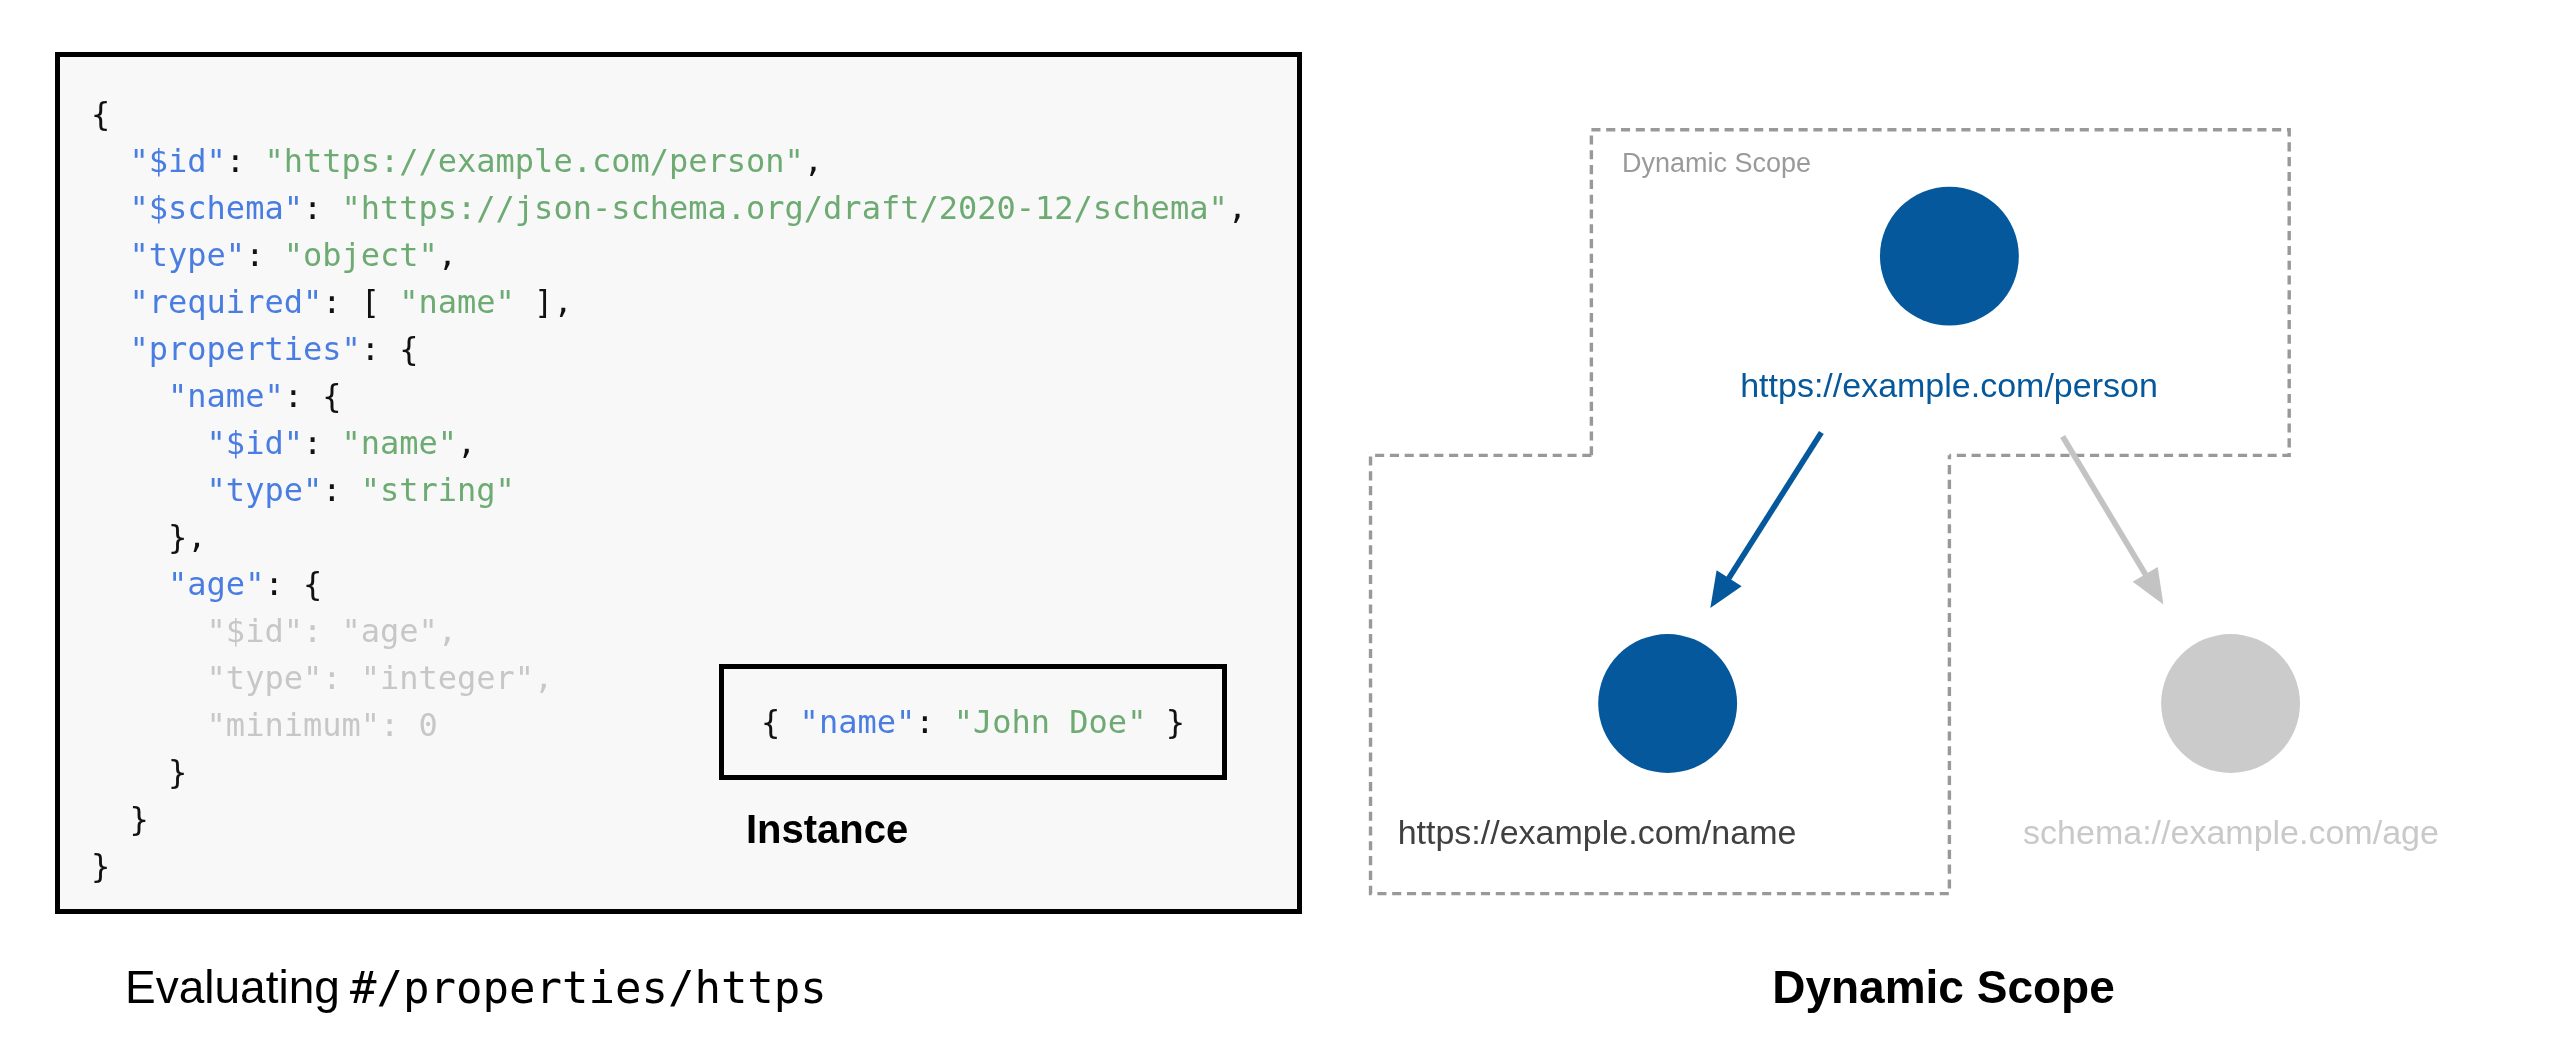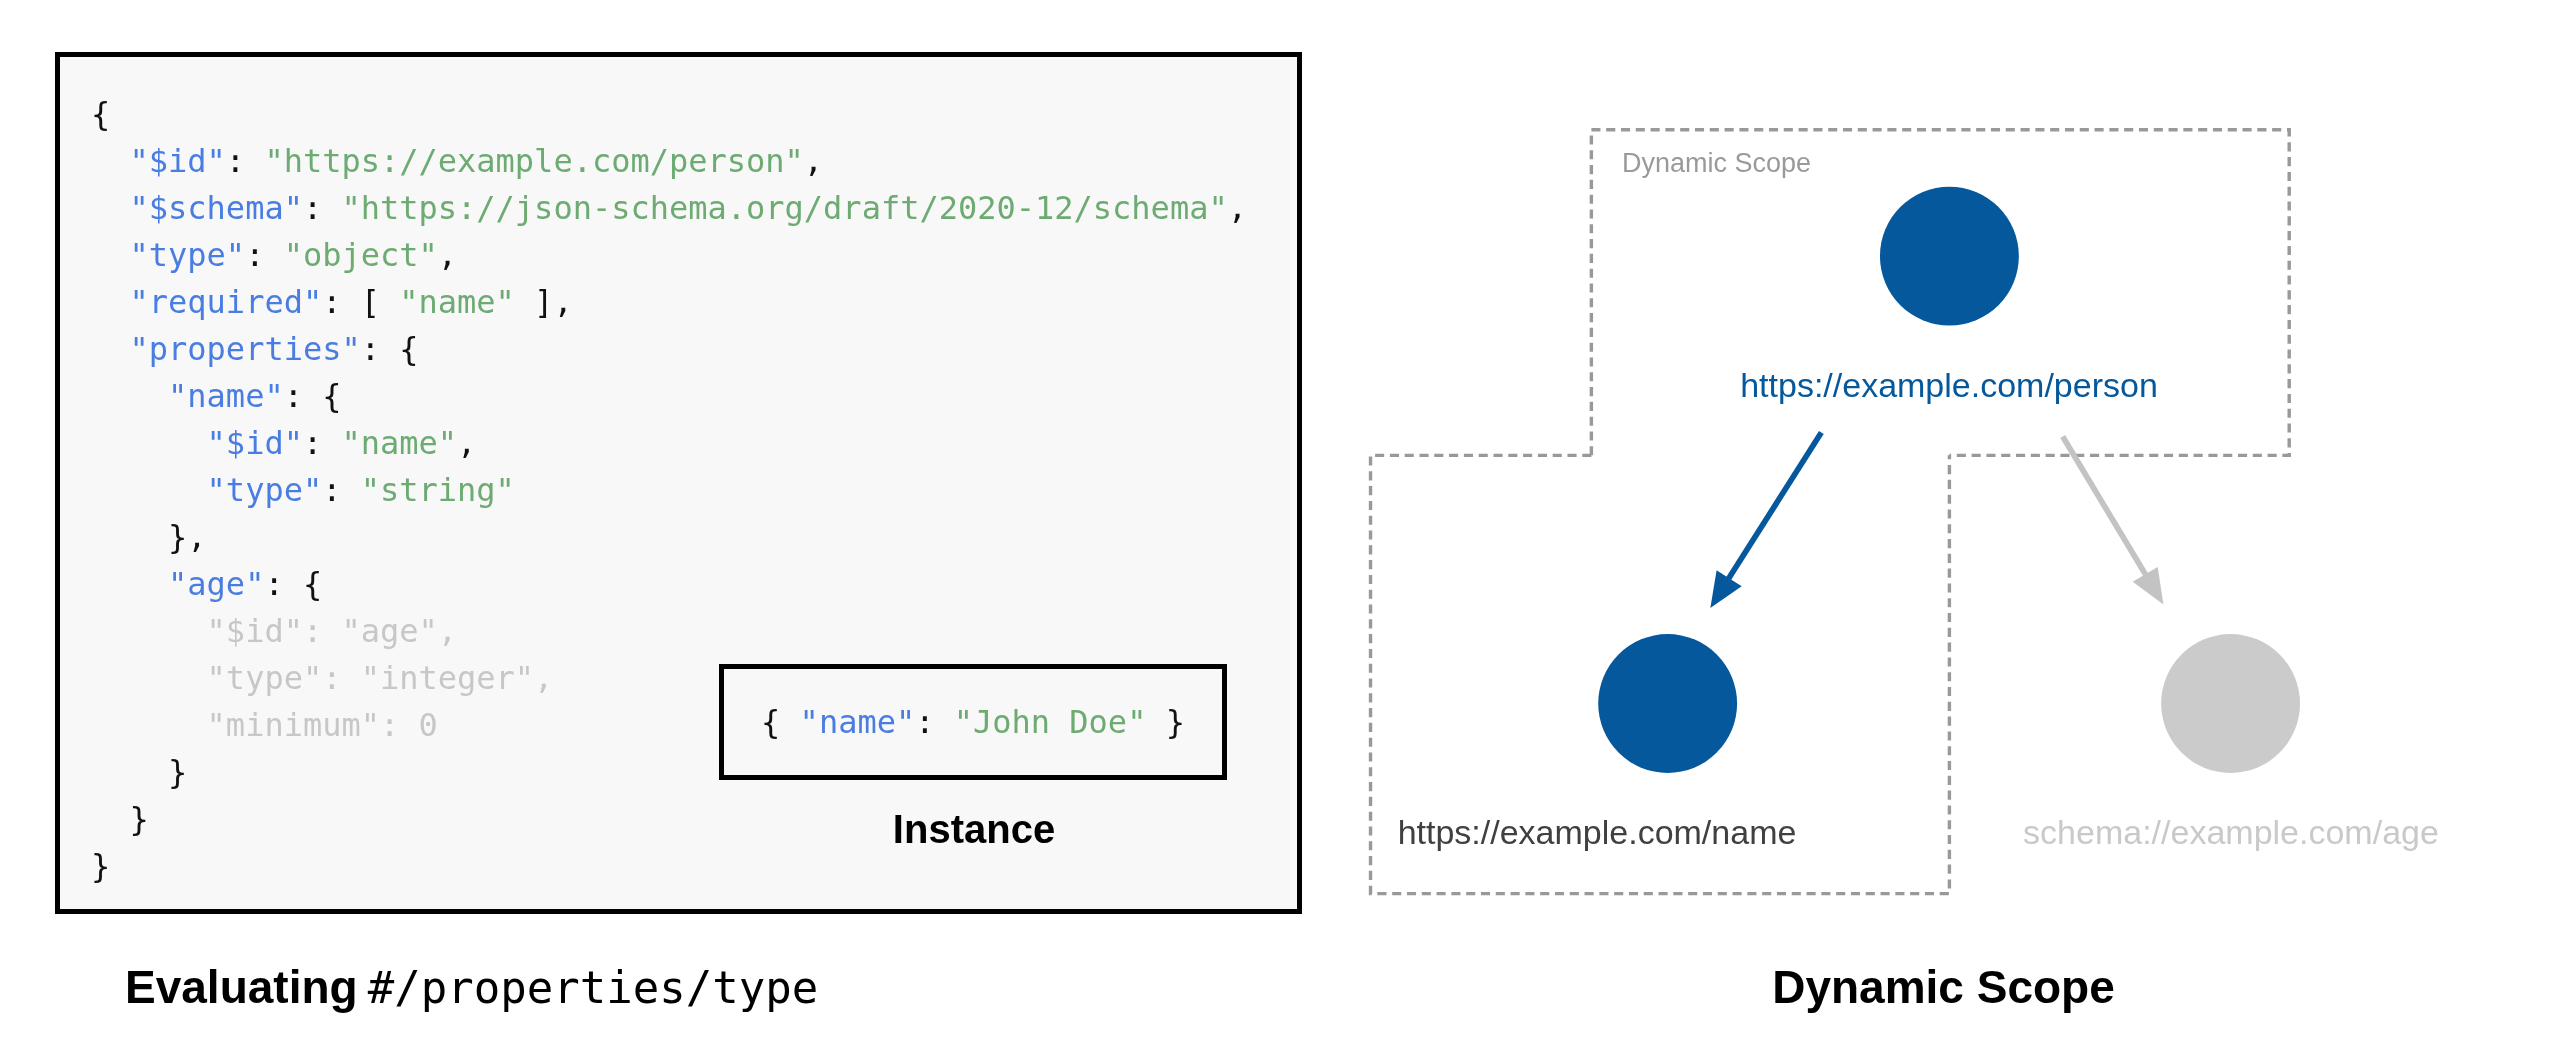--- a/index.html
+++ b/index.html
@@ -14,26 +14,26 @@
           line-height: 47px; white-space: pre; margin: 0; }
   #schema-code { left: 91px; top: 91px; }
   .tok-p { color: #111111; }
   .tok-k { color: #4a7de2; }
   .tok-s { color: #6dab73; }
   .tok-m { color: #c7c7c7; }
 
   .instance-box { left: 719px; top: 664px; width: 508px; height: 116px;
                   border: 5.1px solid #000; box-sizing: border-box;
                   display: flex; align-items: center; justify-content: center; }
-  .instance-label { left: 746px; top: 807px; width: 456px; text-align: center;
+  .instance-label { left: 746px; top: 807px; width: 456px; 
                     font-weight: bold; font-size: 40px; color: #000; }
 
   .caption { font-size: 46px; color: #000; line-height: 55px; white-space: nowrap; }
   .caption-left { left: 125px; top: 960px; }
-  .cap-bold { font-weight: bold; margin-top: 36px; }
+  .cap-bold { font-weight: normal; margin-top: 36px; }
   .cap-mono { font-family: "DejaVu Sans Mono", monospace; font-weight: normal;
               font-size: 44px; margin-left: 10.2px; }
   .caption-right { left: 1659px; top: 960px; width: 569px; text-align: center;
                    font-weight: bold; }
 
   
   .scope-small-label { left: 1622px; top: 148px; font-size: 27px; color: #9a9a9a; }
   .url { font-family: Liberation Sans, sans-serif; font-size: 34px;
          width: 626px; text-align: center; white-space: nowrap; }
   .url-person { left: 1636px; top: 366px; color: #05589b; }
@@ -47,21 +47,21 @@
 
 <div class="abs code-box"></div>
 <div class="abs code" id="schema-code"><div class="code-line"><span class="tok-p">{</span></div><div class="code-line"><span class="tok-p">  </span><span class="tok-k">"$id"</span><span class="tok-p">: </span><span class="tok-s">"https://example.com/person"</span><span class="tok-p">,</span></div><div class="code-line"><span class="tok-p">  </span><span class="tok-k">"$schema"</span><span class="tok-p">: </span><span class="tok-s">"https://json-schema.org/draft/2020-12/schema"</span><span class="tok-p">,</span></div><div class="code-line"><span class="tok-p">  </span><span class="tok-k">"type"</span><span class="tok-p">: </span><span class="tok-s">"object"</span><span class="tok-p">,</span></div><div class="code-line"><span class="tok-p">  </span><span class="tok-k">"required"</span><span class="tok-p">: [ </span><span class="tok-s">"name"</span><span class="tok-p"> ],</span></div><div class="code-line"><span class="tok-p">  </span><span class="tok-k">"properties"</span><span class="tok-p">: {</span></div><div class="code-line"><span class="tok-p">    </span><span class="tok-k">"name"</span><span class="tok-p">: {</span></div><div class="code-line"><span class="tok-p">      </span><span class="tok-k">"$id"</span><span class="tok-p">: </span><span class="tok-s">"name"</span><span class="tok-p">,</span></div><div class="code-line"><span class="tok-p">      </span><span class="tok-k">"type"</span><span class="tok-p">: </span><span class="tok-s">"string"</span></div><div class="code-line"><span class="tok-p">    },</span></div><div class="code-line"><span class="tok-p">    </span><span class="tok-k">"age"</span><span class="tok-p">: {</span></div><div class="code-line"><span class="tok-m">      "$id": "age",</span></div><div class="code-line"><span class="tok-m">      "type": "integer",</span></div><div class="code-line"><span class="tok-m">      "minimum": 0</span></div><div class="code-line"><span class="tok-p">    }</span></div><div class="code-line"><span class="tok-p">  }</span></div><div class="code-line"><span class="tok-p">}</span></div></div>
 
 <div class="abs instance-box">
   <div class="code" id="instance-code"><span class="tok-p">{ </span><span class="tok-k">"name"</span><span class="tok-p">: </span><span class="tok-s">"John Doe"</span><span class="tok-p"> }</span></div>
 </div>
 <div class="abs instance-label">Instance</div>
 
 <div class="abs caption caption-left">
-  <span class="cap-bold">Evaluating</span><span class="cap-mono">#/properties/type</span>
+  <span class="cap-bold">Evaluating</span><span class="cap-mono">#/properties/https</span>
 </div>
 
 <svg class="diagram" width="2576" height="1053" viewBox="0 0 4524 1850">
   <path d="M 2795 800 L 2795 228 L 4021 228 L 4021 800 L 3424 800" fill="none" stroke-width="6" stroke-dasharray="16 10" stroke="#999999"></path>
   <path d="M 2795 800 L 2407 800 L 2407 1570 L 3424 1570 L 3424 800" fill="none" stroke-width="6" stroke-dasharray="16 10" stroke="#999999"></path>
 
   <circle cx="3424" cy="450" r="122" fill="#05589b"></circle>
   <circle cx="2929" cy="1236" r="122" fill="#05589b"></circle>
   <circle cx="3918" cy="1236" r="122" fill="#cbcbcb"></circle>
 

